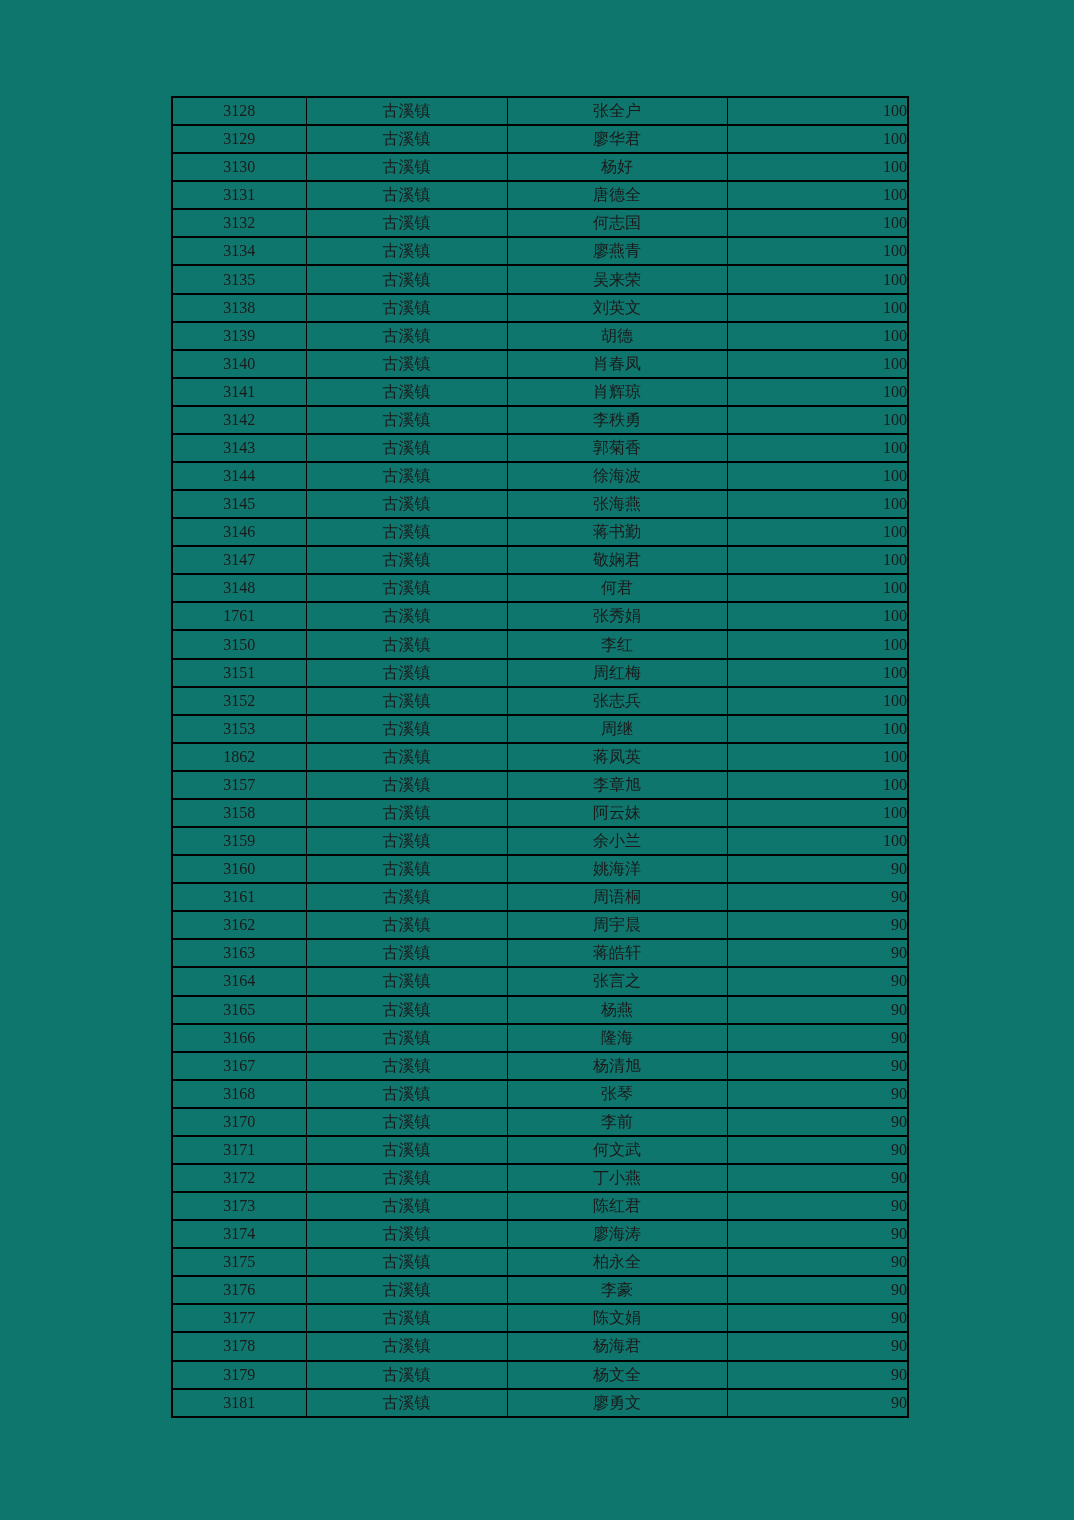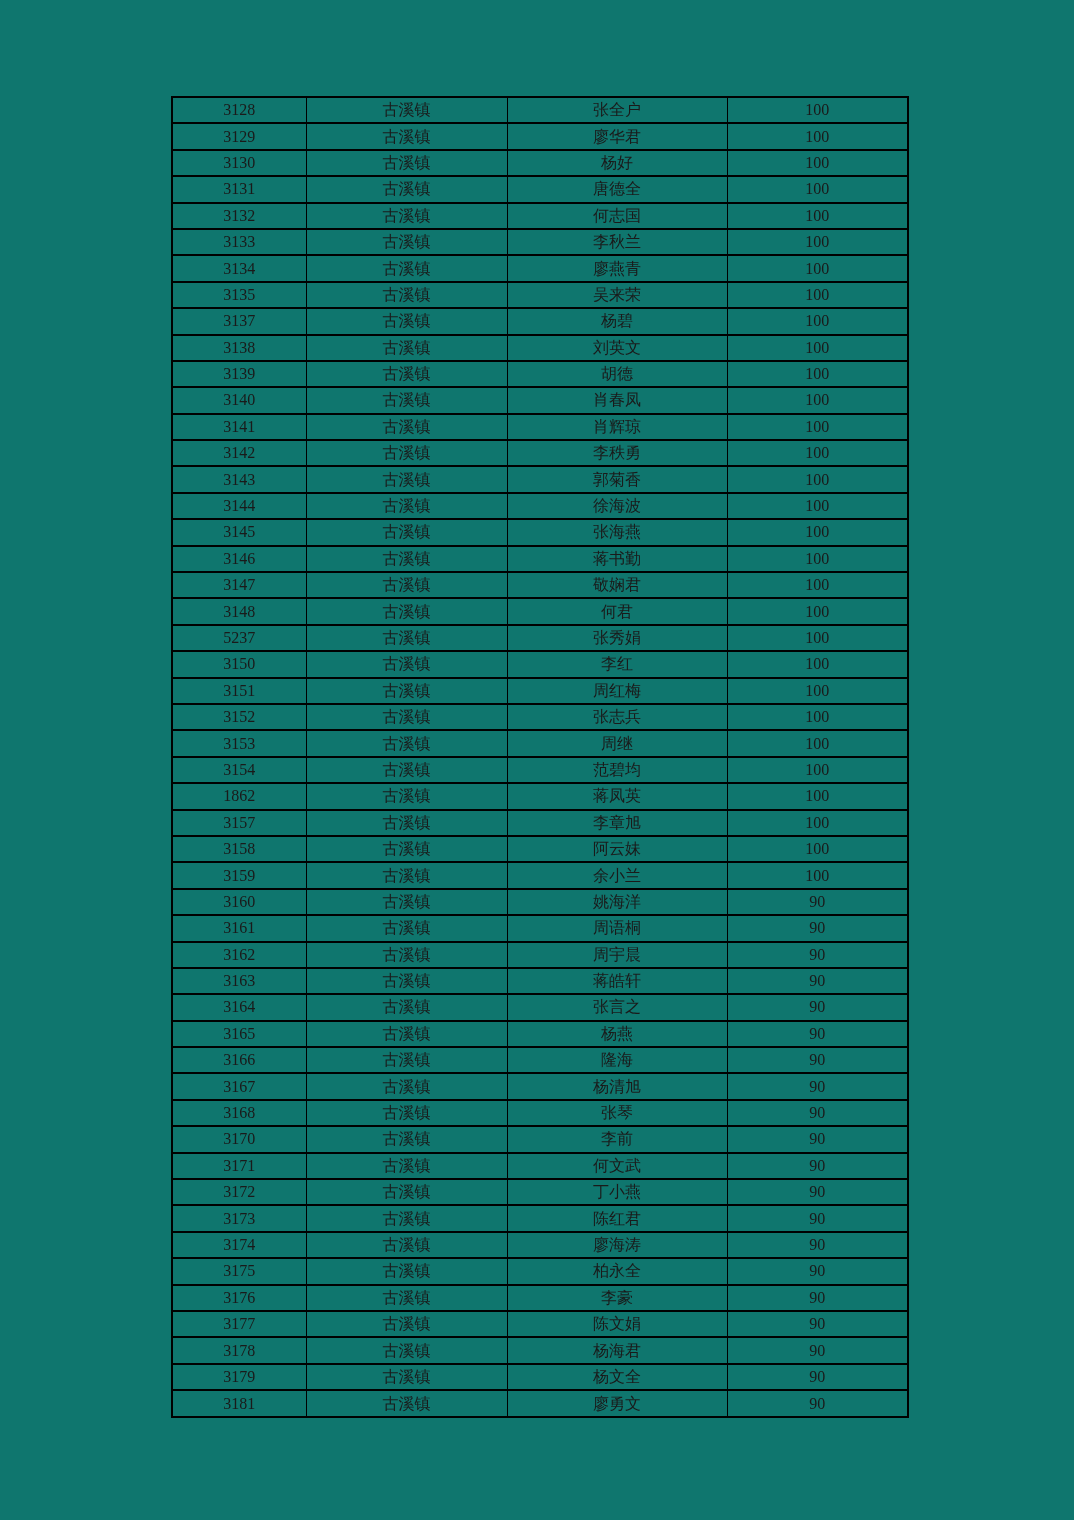--- a/index.html
+++ b/index.html
@@ -32,21 +32,21 @@
     text-align: center;
     vertical-align: middle;
     padding: 0;
     font-size: 16px;
     line-height: 1;
     color: #1a1a1a;
     overflow: hidden;
     white-space: nowrap;
   }
   table.score-table td:first-child { border-left-width: 2px; }
-  table.score-table td:last-child  { border-right-width: 2px; }
+  table.score-table td:last-child  { border-right-width: 2px; text-align: right; }
 </style>
 </head>
 <body>
 
 <div class="page">
   <table class="score-table">
     <colgroup>
       <col style="width:134px">
       <col style="width:201px">
       <col style="width:220px">
@@ -77,44 +77,32 @@
           <td>唐德全</td>
           <td>100</td>
         </tr>
         <tr>
           <td>3132</td>
           <td>古溪镇</td>
           <td>何志国</td>
           <td>100</td>
         </tr>
         <tr>
-          <td>3133</td>
-          <td>古溪镇</td>
-          <td>李秋兰</td>
-          <td>100</td>
-        </tr>
-        <tr>
           <td>3134</td>
           <td>古溪镇</td>
           <td>廖燕青</td>
           <td>100</td>
         </tr>
         <tr>
           <td>3135</td>
           <td>古溪镇</td>
           <td>吴来荣</td>
           <td>100</td>
         </tr>
         <tr>
-          <td>3137</td>
-          <td>古溪镇</td>
-          <td>杨碧</td>
-          <td>100</td>
-        </tr>
-        <tr>
           <td>3138</td>
           <td>古溪镇</td>
           <td>刘英文</td>
           <td>100</td>
         </tr>
         <tr>
           <td>3139</td>
           <td>古溪镇</td>
           <td>胡德</td>
           <td>100</td>
@@ -167,21 +155,21 @@
           <td>敬娴君</td>
           <td>100</td>
         </tr>
         <tr>
           <td>3148</td>
           <td>古溪镇</td>
           <td>何君</td>
           <td>100</td>
         </tr>
         <tr>
-          <td>5237</td>
+          <td>1761</td>
           <td>古溪镇</td>
           <td>张秀娟</td>
           <td>100</td>
         </tr>
         <tr>
           <td>3150</td>
           <td>古溪镇</td>
           <td>李红</td>
           <td>100</td>
         </tr>
@@ -194,26 +182,20 @@
         <tr>
           <td>3152</td>
           <td>古溪镇</td>
           <td>张志兵</td>
           <td>100</td>
         </tr>
         <tr>
           <td>3153</td>
           <td>古溪镇</td>
           <td>周继</td>
-          <td>100</td>
-        </tr>
-        <tr>
-          <td>3154</td>
-          <td>古溪镇</td>
-          <td>范碧均</td>
           <td>100</td>
         </tr>
         <tr>
           <td>1862</td>
           <td>古溪镇</td>
           <td>蒋凤英</td>
           <td>100</td>
         </tr>
         <tr>
           <td>3157</td>

